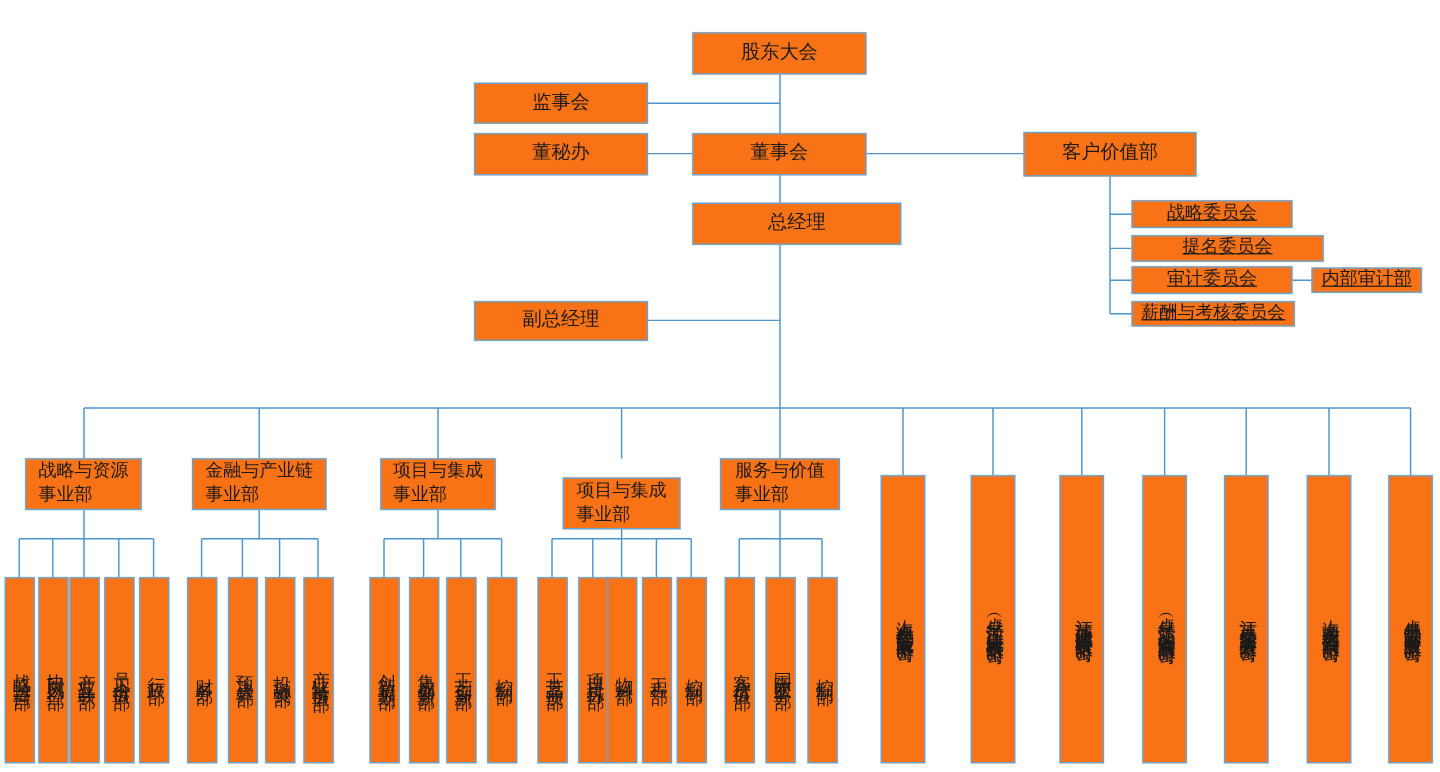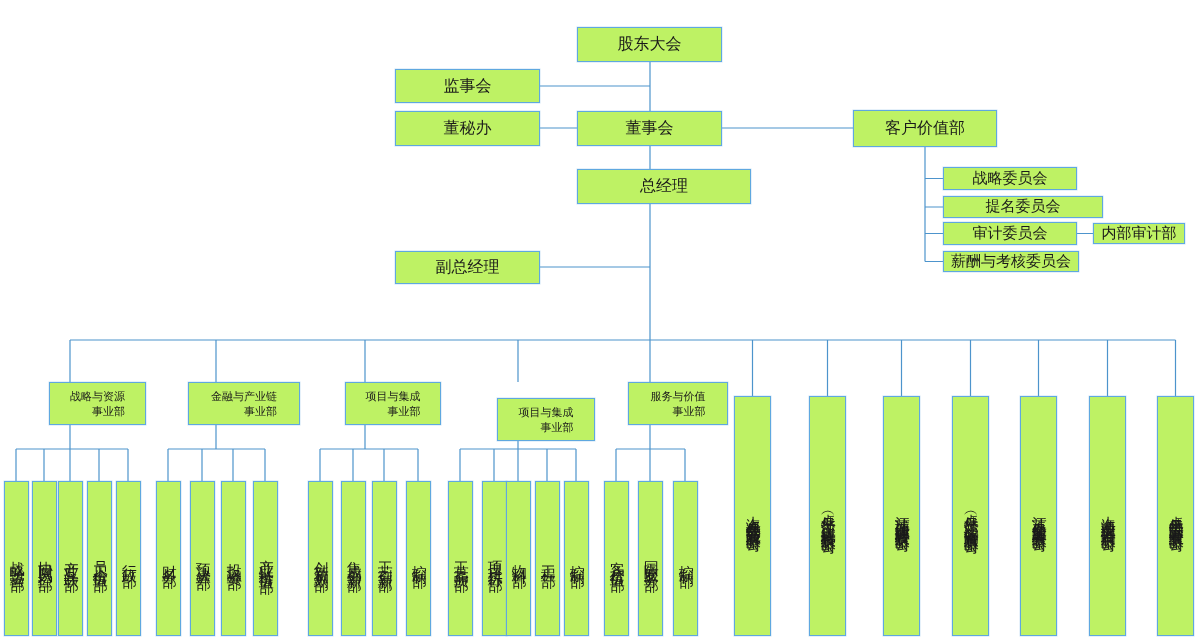--- a/index.html
+++ b/index.html
@@ -15,33 +15,33 @@
     overflow: hidden;
   }
   #wires {
     position: absolute;
     left: 0; top: 0;
     color: var(--connector-line, #4D94CC);
   }
   .box {
     position: absolute;
     box-sizing: border-box;
-    background: #bef264;
+    background: #f97316;
     border: 1px solid var(--box-border, #5FA8DF);
     box-shadow: 0 0 0 0.5px rgba(110,175,225,.35);
     display: flex;
     align-items: center;
     justify-content: center;
     color: var(--text, #1A1A1A);
     font-size: 16px;
     line-height: 1.3;
-    text-align: right;
+    text-align: left;
   }
-  .sm   { font-size: 15px; }
-  .div2 { font-size: 11px; white-space: pre-line; margin-left: 28px; }
+  .sm   { font-size: 15px; text-decoration: underline; }
+  .div2 { font-size: 15px; white-space: pre-line; }
   .vbox {
     writing-mode: vertical-rl;
     font-size: 15px;
     letter-spacing: 4px;
     padding: 2px 0;
   }
   .sub  { letter-spacing: 2px; }
 </style>
 </head>
 <body>

